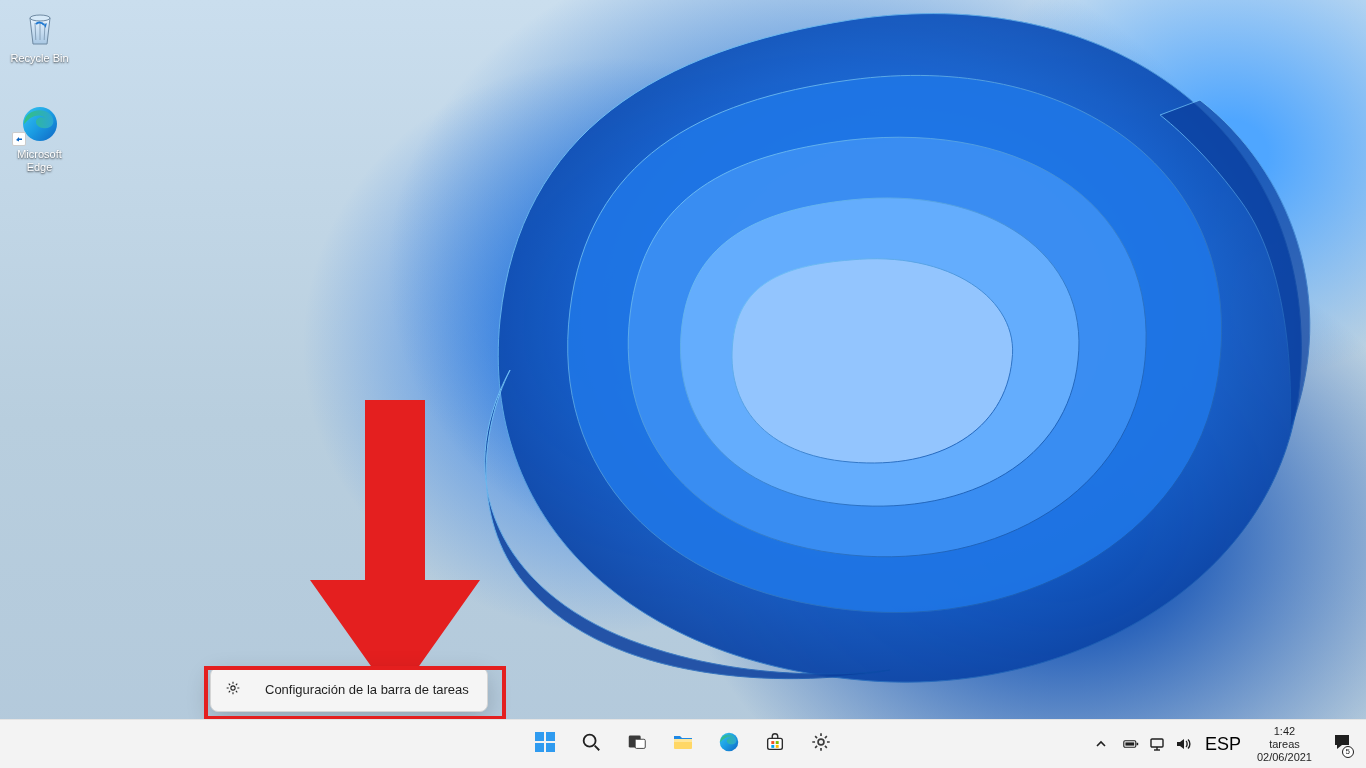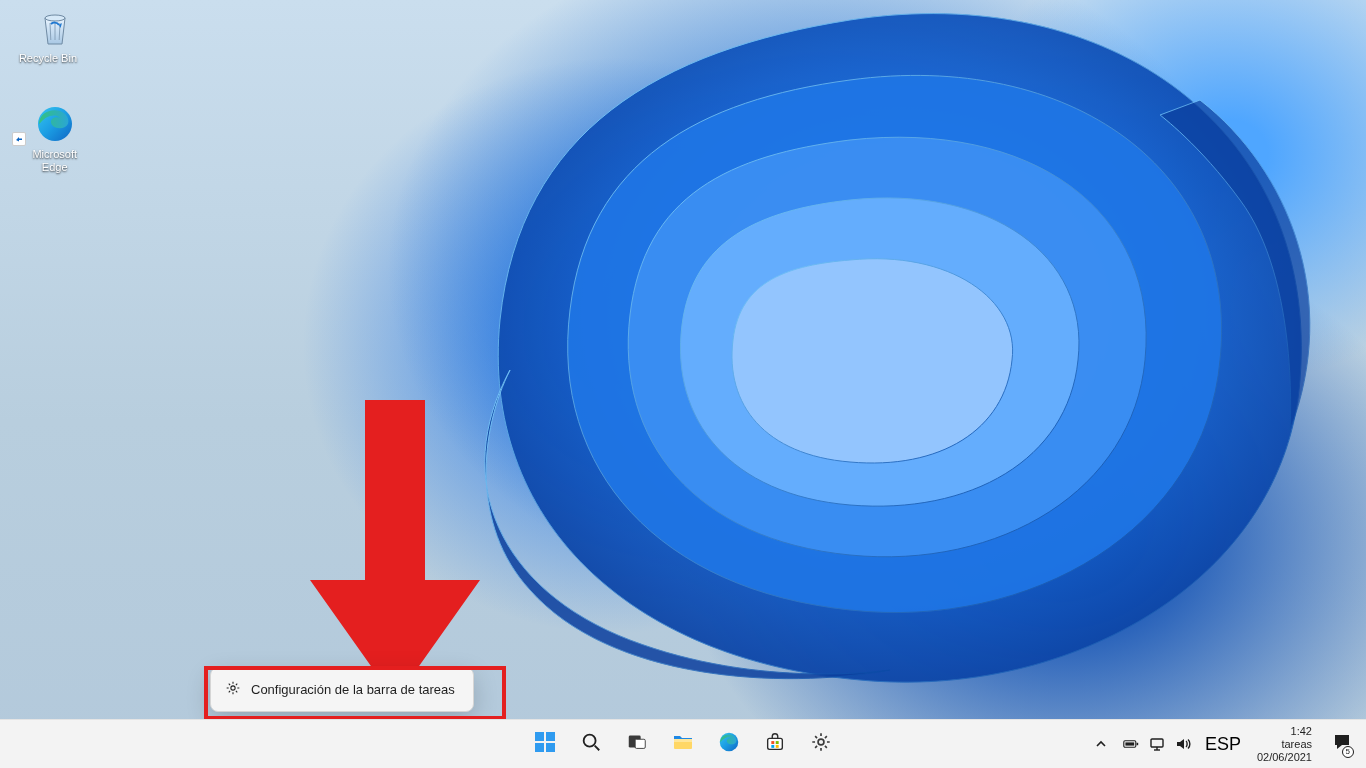--- a/index.html
+++ b/index.html
@@ -38,21 +38,21 @@
     position: absolute;
     top: 2px;
     left: 2px;
     width: 75px;
   }
   .desktop-icon {
     width: 75px;
     height: 80px;
     display: flex;
     flex-direction: column;
-    align-items: flex-end;
+    align-items: center;
     justify-content: flex-start;
     margin-bottom: 16px;
     cursor: pointer;
   }
   .desktop-icon .ic-img {
     width: 44px;
     height: 44px;
     margin-top: 4px;
     display: flex;
     align-items: center;
@@ -122,21 +122,21 @@
   }
   .tray-ic { width:16px; height:16px; display:flex; align-items:center; justify-content:center; color:#1f1f1f;}
   .lang {
     font-size: 18px;
     padding: 0 6px;
     cursor: pointer;
   }
   .clock {
     font-size: 11px;
     line-height: 13px;
-    text-align: right;
+    text-align: center;
     padding: 0 8px;
     cursor: pointer;
     color:#1f1f1f;
   }
   .notif {
     width: 40px;
     height: 40px;
     display:flex;align-items:center;justify-content:center;
     cursor:pointer;
   }
@@ -148,21 +148,21 @@
     left: 210px;
     background: #f5f5f5;
     border: 1px solid #d5d5d5;
     border-radius: 8px;
     box-shadow: 0 8px 24px rgba(0,0,0,0.18);
     padding: 4px 4px;
   }
   .context-item {
     display: flex;
     align-items: center;
-    gap: 10px;
+    gap: 24px;
     padding: 8px 14px 8px 10px;
     font-size: 13px;
     color: #1f1f1f;
     border-radius: 6px;
     cursor: pointer;
     white-space: nowrap;
   }
 
   
   .highlight-box {

